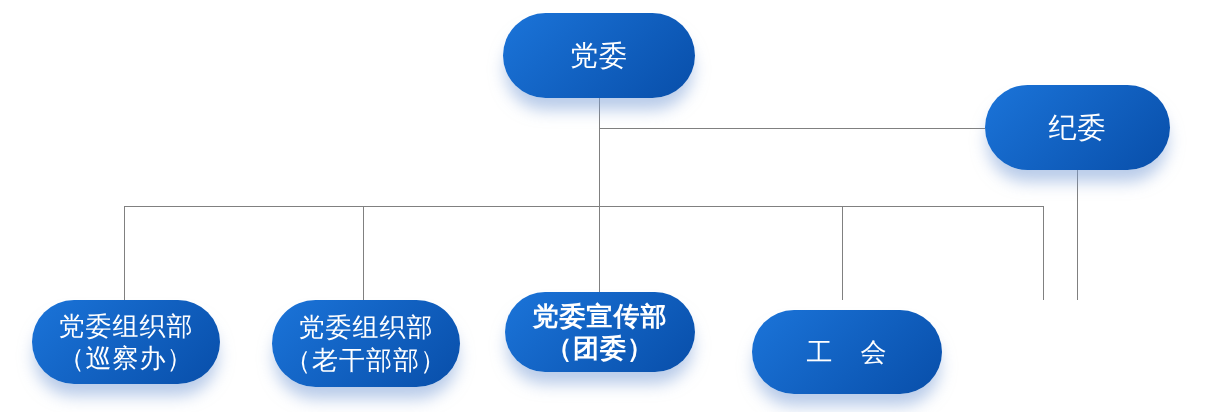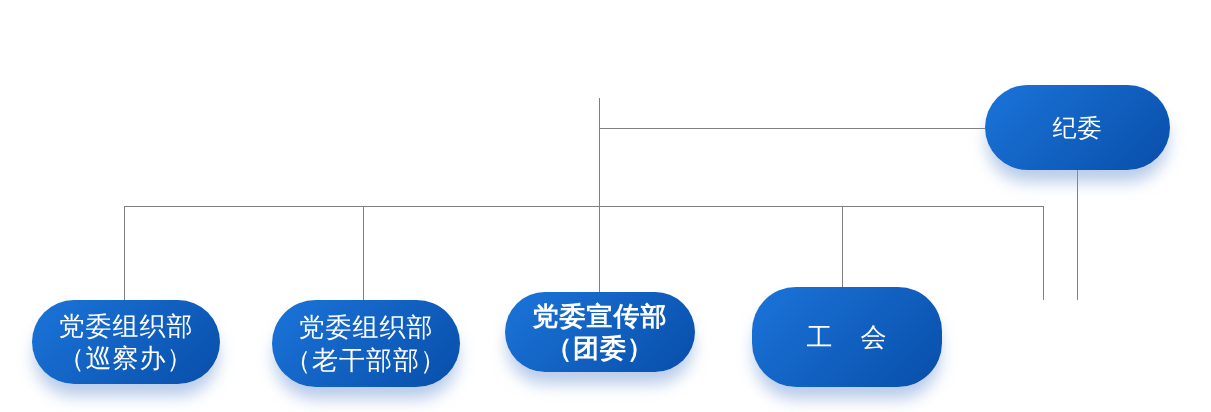--- a/index.html
+++ b/index.html
@@ -25,25 +25,25 @@
     align-items: center;
     justify-content: center;
     text-align: center;
     white-space: pre-line;
     line-height: 1.25;
     font-size: 26px;
     letter-spacing: 1px;
     box-shadow: 0 14px 16px -2px rgba(125, 160, 215, 0.55);
   }
   .node.root      { left: 503px; top: 13px;  width: 192px; height: 85px; font-size: 28px; }
-  .node.secondary { left: 985px; top: 85px;  width: 185px; height: 85px; font-size: 24px; }
+  .node.secondary { left: 985px; top: 85px;  width: 185px; height: 85px; font-size: 28px; }
   .node.c1 { left: 32px;  top: 300px; width: 188px; height: 84px; }
   .node.c2 { left: 272px; top: 300px; width: 188px; height: 87px; }
   .node.c3 { left: 505px; top: 292px; width: 190px; height: 80px; font-weight: bold; }
-  .node.c4 { left: 752px; top: 287px; width: 190px; height: 100px; }
+  .node.c4 { left: 752px; top: 310px; width: 190px; height: 84px; }
   .node.c5 { left: 985px; top: 300px; width: 192px; height: 84px; }
 
   .hline, .vline {
     position: absolute;
     background: var(--line-color);
   }
   .hline { height: 1px; }
   .vline { width: 1px; }
 
   
@@ -69,20 +69,21 @@
   <div class="vline line-root-drop"></div>
   <div class="hline line-branch-jiwei"></div>
   <div class="vline line-jiwei-drop"></div>
   <div class="hline line-bus"></div>
   <div class="vline line-drop-1"></div>
   <div class="vline line-drop-2"></div>
   <div class="vline line-drop-3"></div>
   <div class="vline line-drop-4"></div>
   <div class="vline line-drop-5"></div>
 
+  <div class="node root">党委</div>
   <div class="node secondary">纪委</div>
   <div class="node c1">党委组织部
 （巡察办）</div>
   <div class="node c2">党委组织部
 （老干部部）</div>
   <div class="node c3">党委宣传部
 （团委）</div>
   <div class="node c4">工　会</div>
 
 </div>

